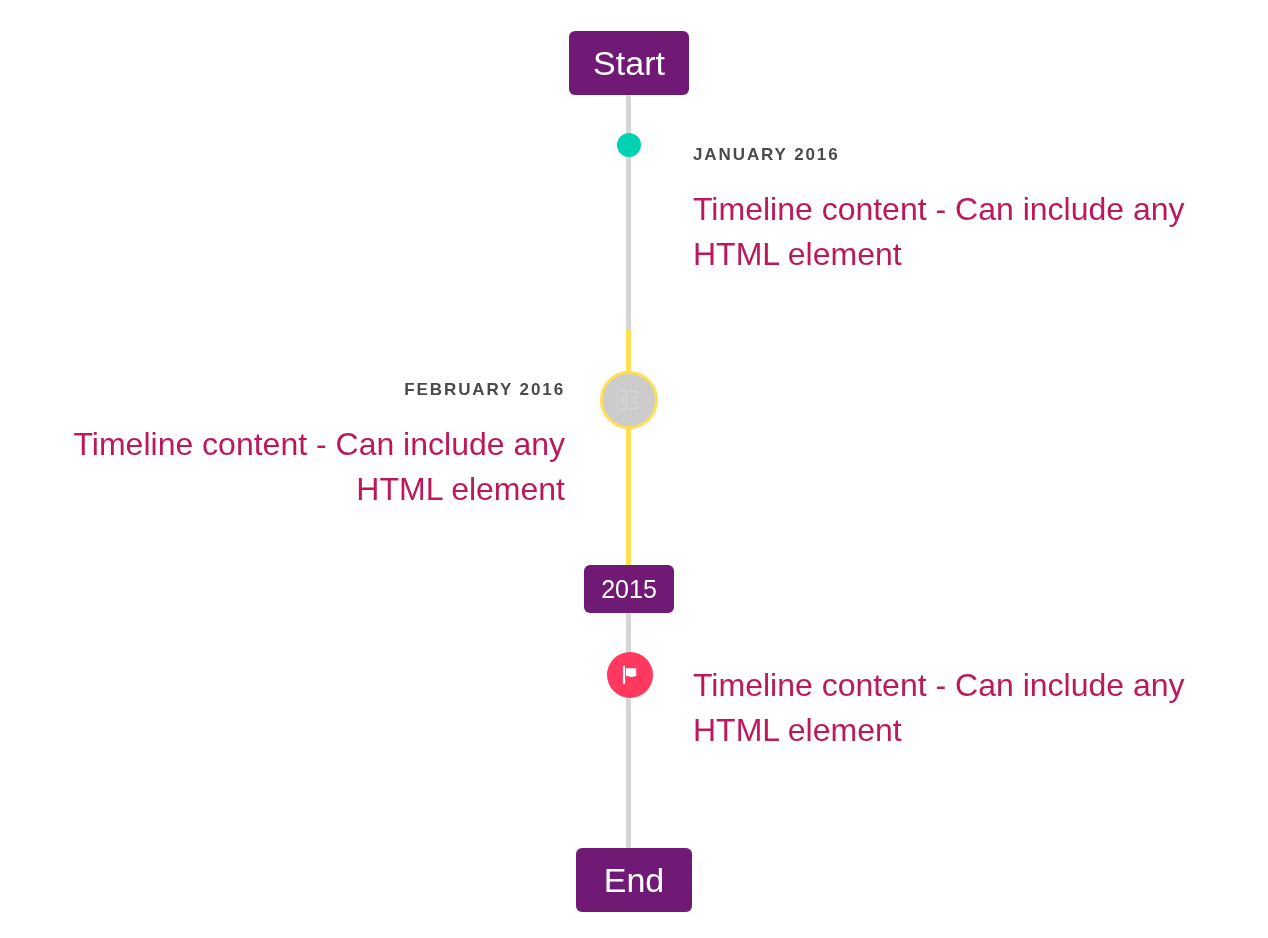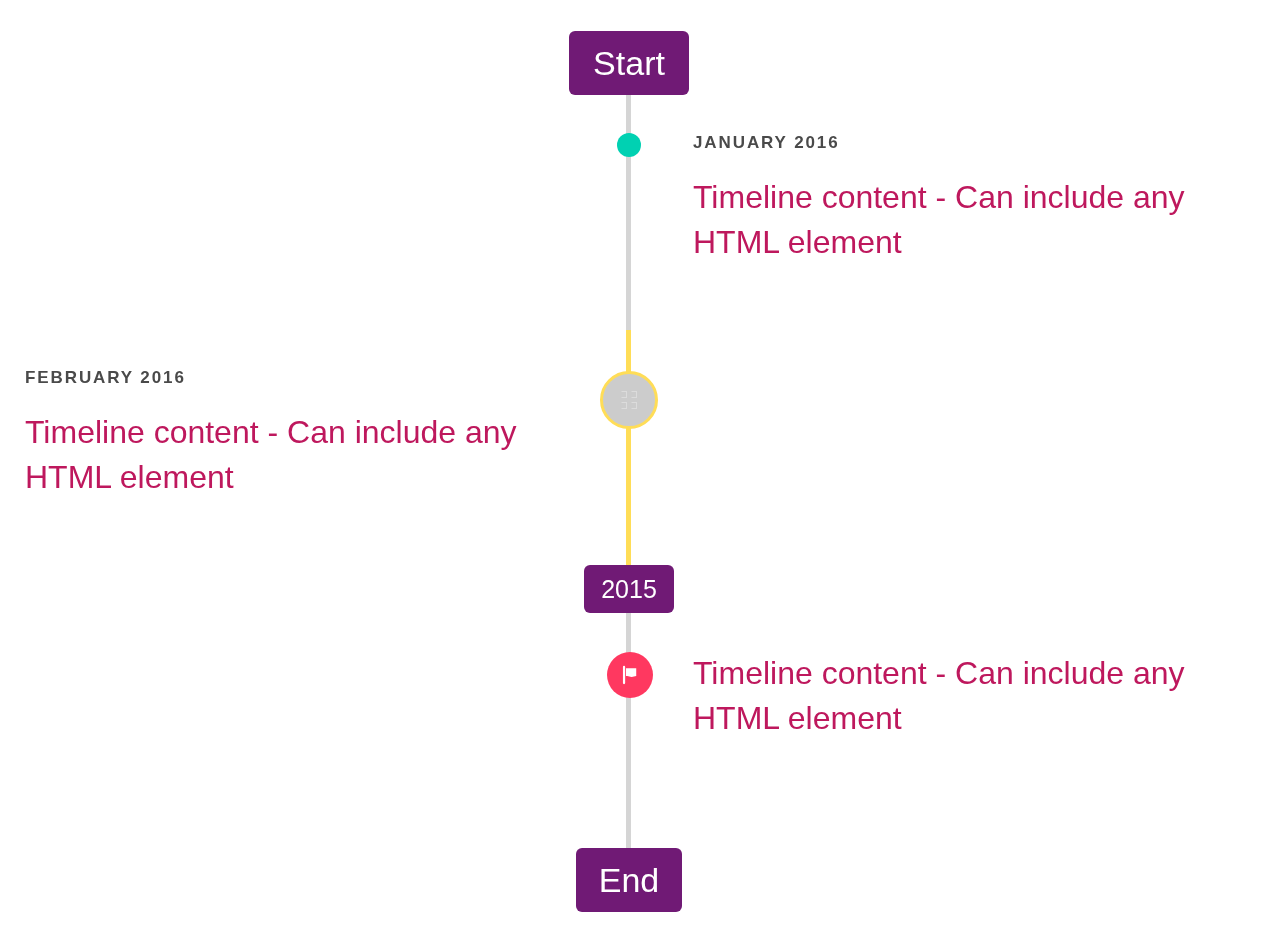--- a/index.html
+++ b/index.html
@@ -45,21 +45,21 @@
     white-space: nowrap;
     box-sizing: border-box;
   }
   .badge-start {
     left: 569px; top: 31px;
     width: 120px; height: 64px;
     font-size: 34px;
   }
   .badge-end {
     left: 576px; top: 848px;
-    width: 106px; height: 64px;
+    width: 116px; height: 64px;
     font-size: 34px;
   }
   .badge-year {
     left: 584px; top: 565px;
     width: 90px; height: 48px;
     font-size: 25px;
   }
 
   
   .marker {
@@ -99,23 +99,24 @@
     display: block;
     border: 1px solid #dcdcdc;
     border-left-color: transparent;
     background: transparent;
   }
 
   
   .entry {
     position: absolute;
     width: 540px;
+    margin-top: 12px;
   }
   .entry-right { left: 693px; text-align: left; }
-  .entry-left  { left: 25px;  width: 540px; }
+  .entry-left  { left: 25px;  width: 540px; text-align: right; }
 
   .entry-date {
     font-size: 17px;
     font-weight: bold;
     letter-spacing: 1.9px;
     color: #4a4a4a;
     text-transform: uppercase;
     margin: 0 0 22px 0;
   }
   .entry-body {

